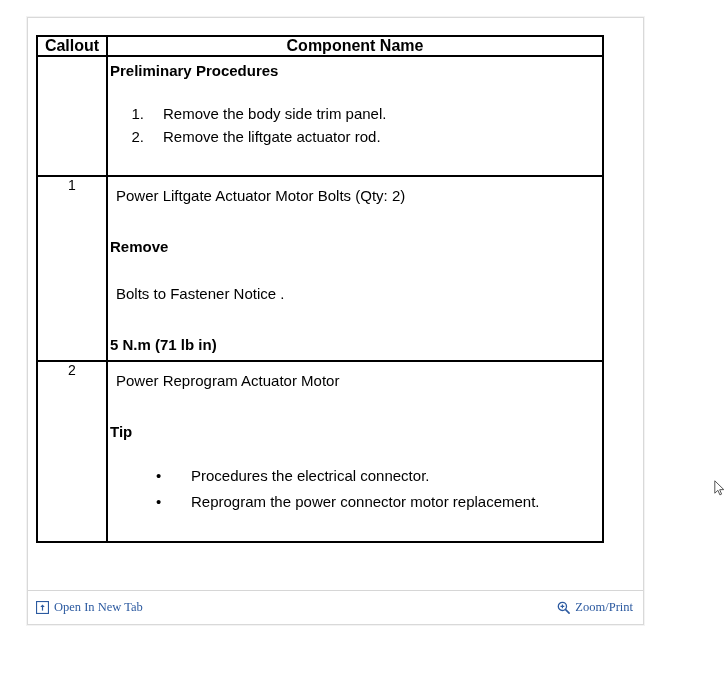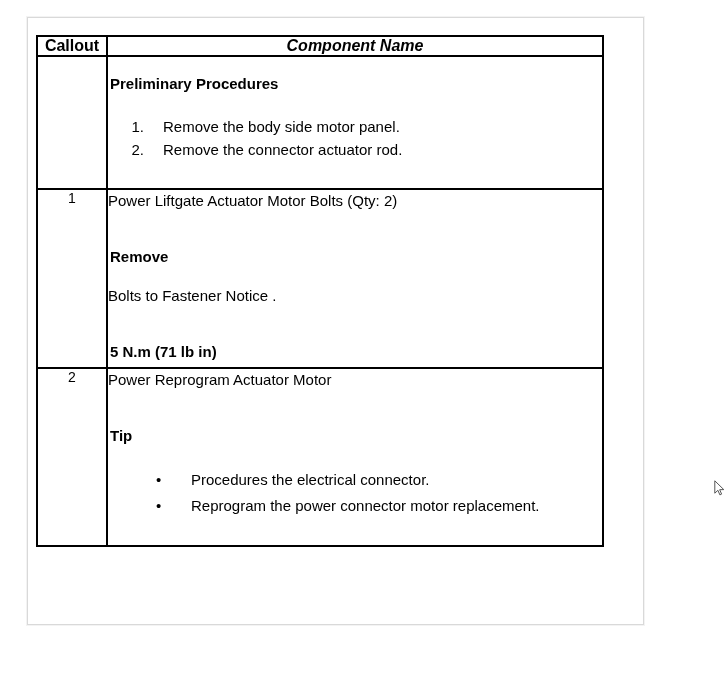--- a/index.html
+++ b/index.html
@@ -76,21 +76,20 @@
     border-radius: 7px;
   }
   .hdr-name {
     text-align: center;
     font-size: 16px;
     font-weight: bold;
     color: #000;
     padding: 4px 4px 5px 4px;
     vertical-align: middle;
     line-height: 1.1;
-    font-style: italic;
   }
 
   
   .callout-num {
     text-align: center;
     vertical-align: middle;
     font-size: 14px;
     color: #000;
   }
 
@@ -98,28 +97,28 @@
   .body-cell {
     padding: 8px 10px 10px 10px;
     font-size: 15px;
     color: #000;
     line-height: 1.45;
   }
 
   .cell-title-bold {
     font-weight: bold;
     font-size: 15px;
-    margin: 16px 0 4px 0;
+    margin: 3px 0 4px 0;
     padding-left: 2px;
   }
 
   .cell-plain {
     font-weight: normal;
     font-size: 15px;
-    margin: 0;
+    margin: 8px;
   }
 
   .spacer-sm { height: 14px; }
   .spacer-md { height: 18px; }
   .spacer-lg { height: 26px; }
 
   
   ol.num-list {
     margin: 0;
     padding: 0;
@@ -233,25 +232,25 @@
         <tbody>
 
           <tr>
             <td class="callout-num"></td>
             <td class="body-cell">
               <div class="cell-title-bold">Preliminary Procedures</div>
               <div class="spacer-md"></div>
               <ol class="num-list">
                 <li>
                   <span class="marker">1.</span>
-                  <span>Remove the body side motor panel.</span>
+                  <span>Remove the body side trim panel.</span>
                 </li>
                 <li>
                   <span class="marker">2.</span>
-                  <span>Remove the connector actuator rod.</span>
+                  <span>Remove the liftgate actuator rod.</span>
                 </li>
               </ol>
               <div class="spacer-lg"></div>
             </td>
           </tr>
 
           <tr>
             <td class="callout-num">1</td>
             <td class="body-cell">
               <div class="cell-plain">Power Liftgate Actuator Motor Bolts (Qty: 2)</div>
@@ -282,20 +281,45 @@
                 </li>
               </ul>
               <div class="spacer-lg"></div>
             </td>
           </tr>
         </tbody>
       </table>
 
     </div>
 
+    <div class="viewer-footer">
+
+      <a class="footer-link" href="#">
+        <span class="ico">
+          <svg width="13" height="13" viewBox="0 0 13 13">
+            <rect x="0.5" y="0.5" width="12" height="12" fill="#ffffff" stroke="#2c5aa0" stroke-width="1.2"></rect>
+            <path d="M6.5 9.6 L6.5 4.2" stroke="#2c5aa0" stroke-width="1.2" fill="none"></path>
+            <path d="M4.3 6.0 L6.5 3.6 L8.7 6.0 Z" fill="#2c5aa0"></path>
+          </svg>
+        </span>
+        <span class="lbl">Open In New Tab</span>
+      </a>
+
+      <a class="footer-link" href="#">
+        <span class="ico">
+          <svg width="13" height="13" viewBox="0 0 13 13">
+            <circle cx="5.4" cy="5.4" r="4.1" fill="none" stroke="#2c5aa0" stroke-width="1.3"></circle>
+            <path d="M8.4 8.4 L12.1 12.1" stroke="#2c5aa0" stroke-width="1.6" stroke-linecap="round"></path>
+            <path d="M5.4 3.5 L5.4 7.3 M3.5 5.4 L7.3 5.4" stroke="#2c5aa0" stroke-width="1.1"></path>
+          </svg>
+        </span>
+        <span class="lbl">Zoom/Print</span>
+      </a>
+
+    </div>
 
   </div>
 
   <div class="cursor-artifact">
     <svg width="12" height="18" viewBox="0 0 12 18">
       <path d="M0.8 0.8 L0.8 13.2 L3.9 10.3 L5.9 14.9 L7.6 14.1 L5.7 9.7 L9.8 9.6 Z" fill="#ffffff" stroke="#555555" stroke-width="1"></path>
     </svg>
   </div>
 
 </div>

